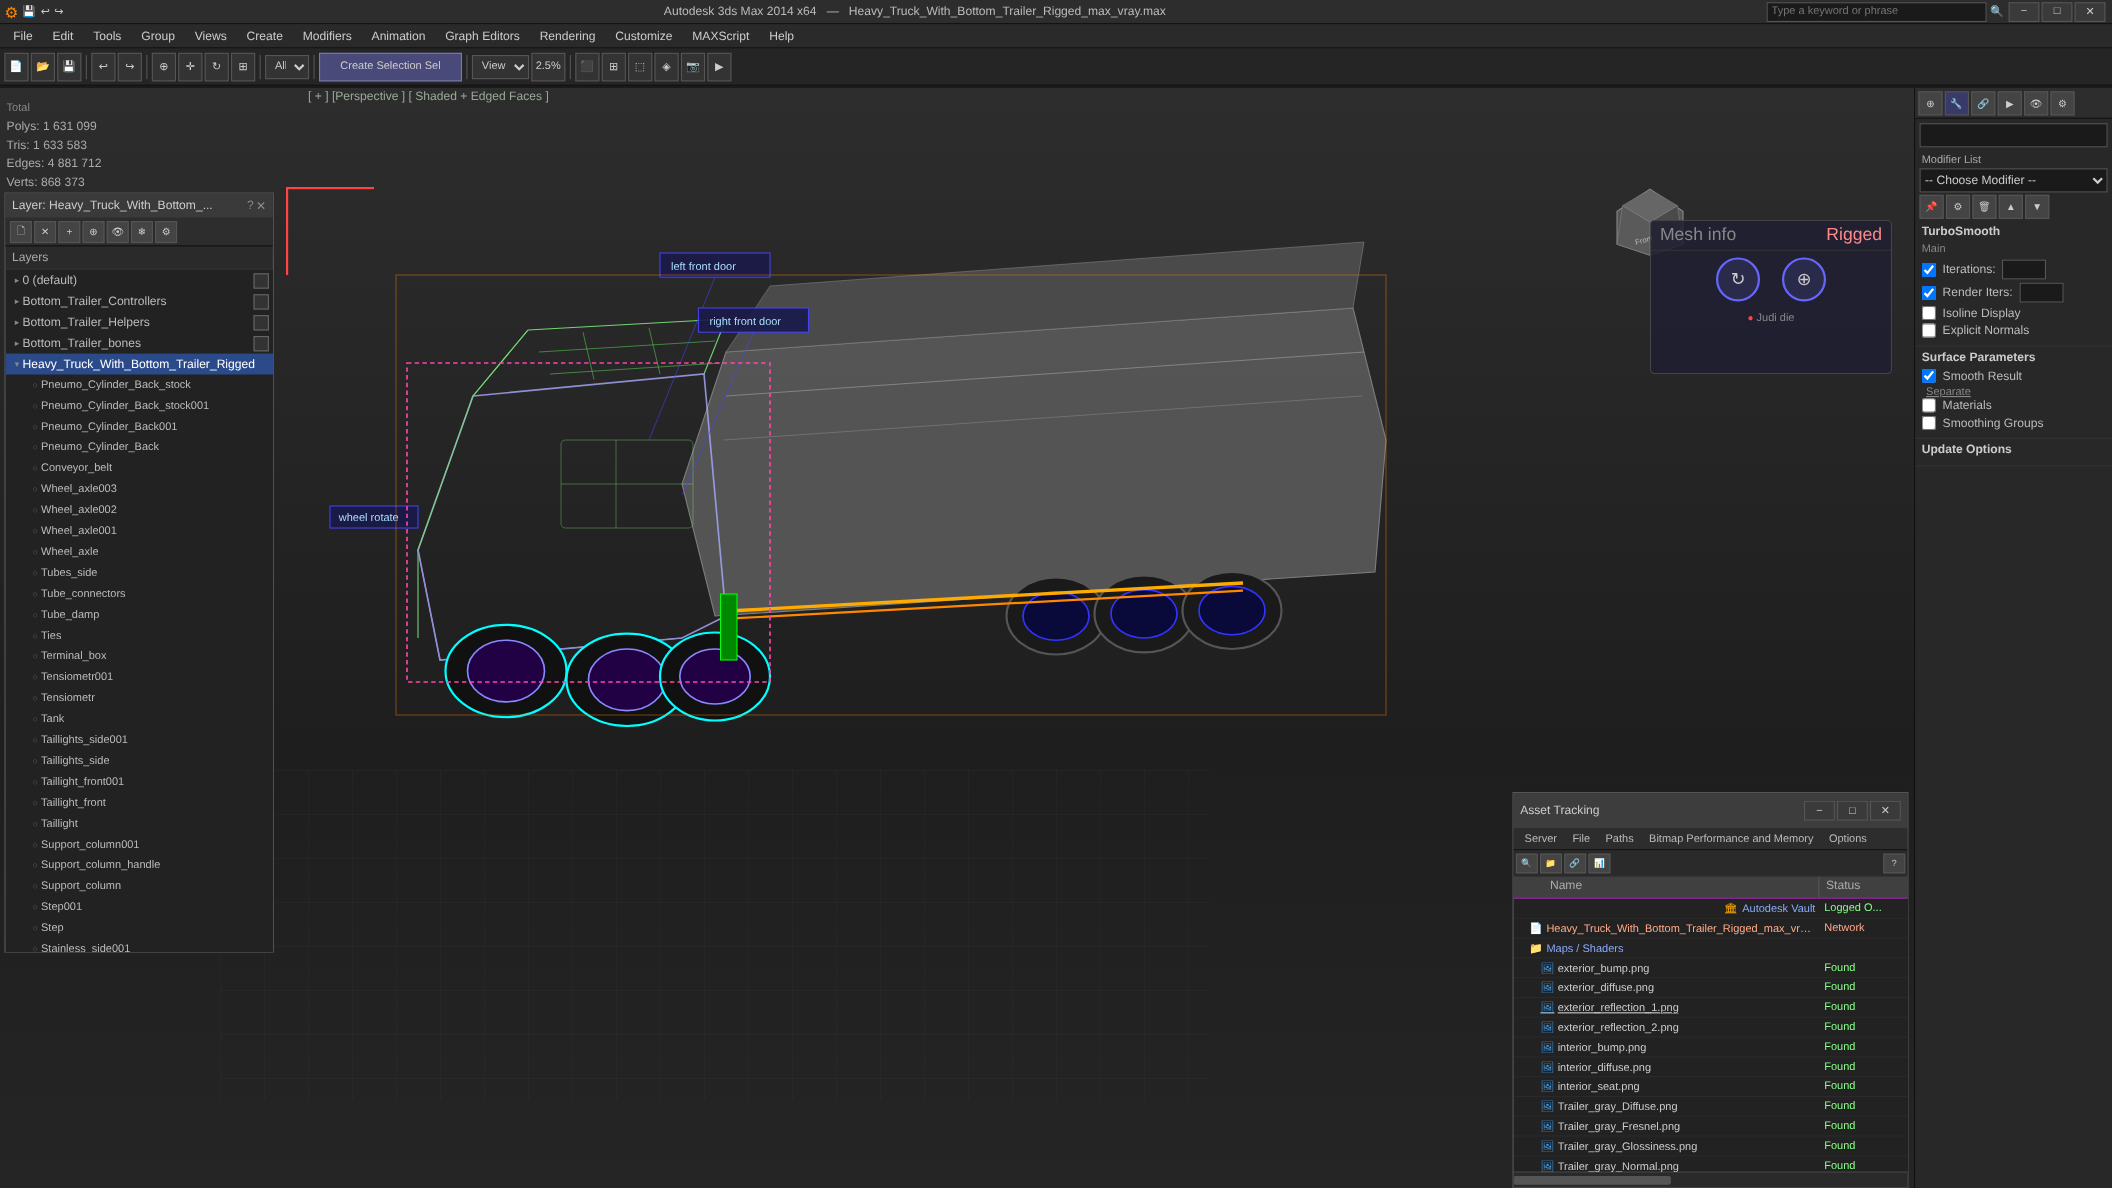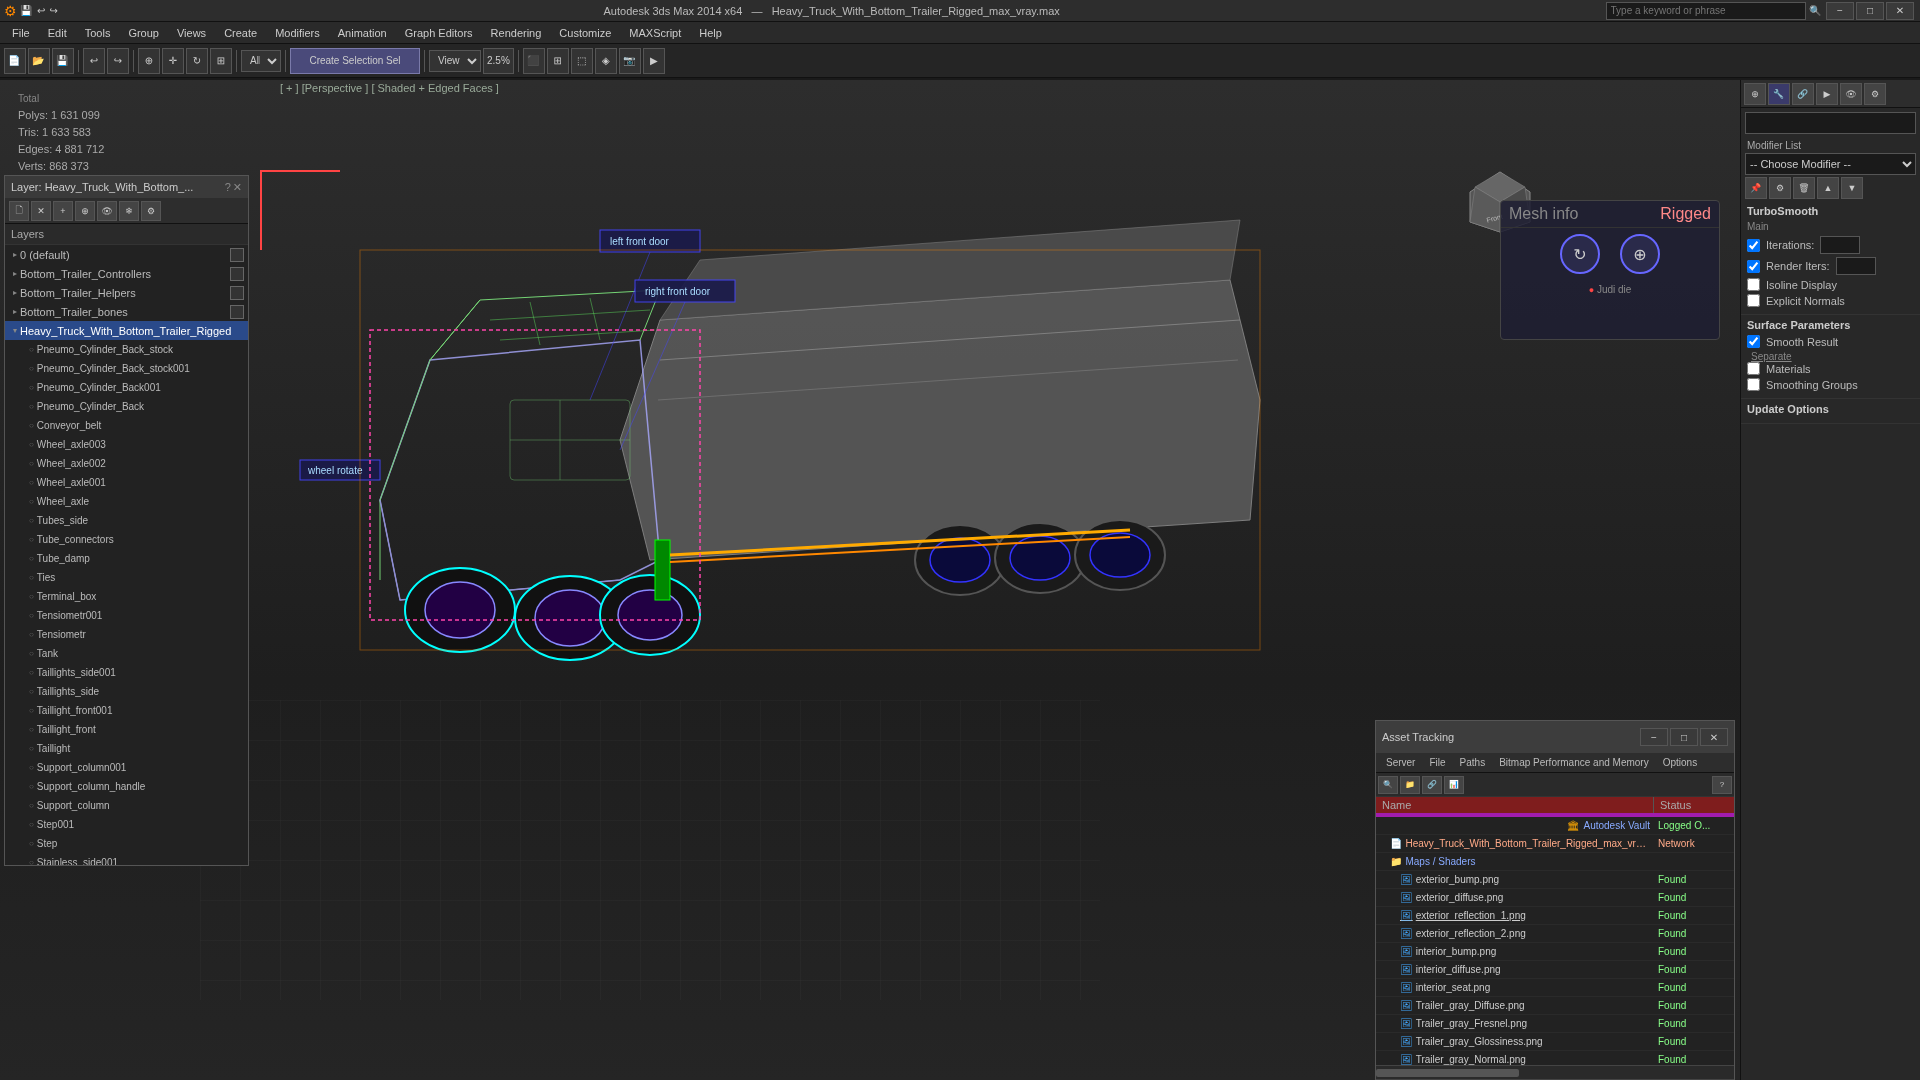--- a/index.html
+++ b/index.html
@@ -20,21 +20,21 @@
     #toolbar { height: 34px; background: #252525; display: flex; align-items: center; padding: 0 4px; gap: 2px; border-bottom: 1px solid #111; flex-wrap: wrap; }
     .tb-btn { height: 26px; min-width: 22px; background: #333; border: 1px solid #555; color: #ccc; font-size: 10px; cursor: pointer; display: flex; align-items: center; justify-content: center; padding: 0 3px; }
     .tb-sep { width: 1px; height: 22px; background: #555; margin: 0 2px; }
     .tb-select { height: 22px; background: #333; border: 1px solid #555; color: #ccc; font-size: 10px; padding: 0 4px; }
     .tb-btn-active { background: #4a4a7a; border-color: #7a7aaa; }
 
     
     #viewport-label { position: absolute; top: 82px; left: 280px; color: #9a9; font-size: 11px; z-index: 10; }
 
     
-    #stats { position: absolute; top: 90px; left: 18px; font-size: 11px; color: #aaa; z-index: 10; line-height: 17px; }
+    #stats { position: absolute; top: 90px; left: 6px; font-size: 11px; color: #aaa; z-index: 10; line-height: 17px; }
 
     
     #layers-panel { width: 245px; background: #2a2a2a; border-right: 1px solid #111; position: absolute; top: 175px; left: 4px; z-index: 20; border: 1px solid #555; }
     #layers-titlebar { height: 22px; background: #3a3a3a; display: flex; align-items: center; justify-content: space-between; padding: 0 6px; cursor: move; }
     #layers-toolbar { height: 26px; background: #2d2d2d; display: flex; align-items: center; gap: 2px; padding: 2px 4px; border-bottom: 1px solid #111; }
     .layer-icon-btn { width: 20px; height: 20px; background: #444; border: 1px solid #555; color: #ccc; font-size: 9px; cursor: pointer; display: flex; align-items: center; justify-content: center; }
     #layers-header { padding: 4px 6px; font-size: 11px; color: #aaa; border-bottom: 1px solid #333; }
     #layers-list { height: 620px; overflow-y: auto; background: #222; }
     .layer-item { height: 19px; display: flex; align-items: center; padding-left: 8px; cursor: pointer; font-size: 11px; color: #bbb; }
     .layer-item.selected { background: #2a4a8a; color: #fff; }
@@ -59,21 +59,21 @@
     .rp-input { width: 40px; height: 18px; background: #1a1a1a; border: 1px solid #555; color: #fff; font-size: 10px; padding: 0 3px; }
     .rp-checkbox { width: 13px; height: 13px; cursor: pointer; }
 
     
     #asset-panel { position: absolute; bottom: 0; right: 185px; width: 360px; height: 360px; background: #2a2a2a; border: 1px solid #555; z-index: 30; }
     #asset-titlebar { height: 32px; background: #3d3d3d; display: flex; align-items: center; justify-content: space-between; padding: 0 6px; }
     #asset-menubar { height: 20px; background: #2d2d2d; display: flex; align-items: center; gap: 2px; padding: 0 4px; font-size: 10px; border-bottom: 1px solid #111; }
     .asset-menu-item { padding: 1px 6px; cursor: pointer; color: #bbb; }
     #asset-toolbar { height: 24px; background: #2a2a2a; display: flex; align-items: center; gap: 2px; padding: 2px; border-bottom: 1px solid #333; }
     .asset-tb-btn { width: 20px; height: 18px; background: #444; border: 1px solid #555; cursor: pointer; font-size: 8px; color: #ccc; display: flex; align-items: center; justify-content: center; }
-    #asset-table-header { display: flex; background: #7f1d1d; border-bottom: 4px solid #a21caf; height: 20px; }
+    #asset-table-header { display: flex; background: #404040; border-bottom: 1px solid #a21caf; height: 20px; padding-left: 27px; }
     .asset-col-name { flex: 1; padding: 2px 6px; font-size: 11px; color: #aaa; border-right: 1px solid #555; }
     .asset-col-status { width: 80px; padding: 2px 6px; font-size: 11px; color: #aaa; }
     #asset-list { overflow-y: auto; height: calc(100% - 110px); background: #222; }
     .asset-row { display: flex; align-items: center; height: 18px; border-bottom: 1px solid #2a2a2a; cursor: pointer; }
     .asset-name { flex: 1; padding: 1px 4px; font-size: 10px; color: #bbb; white-space: nowrap; overflow: hidden; text-overflow: ellipsis; }
     .asset-status { width: 80px; padding: 1px 4px; font-size: 10px; color: #8f8; }
     .asset-status.network { color: #fa8; }
     #asset-scrollbar { height: 14px; background: #2a2a2a; border-top: 1px solid #444; }
 
     

